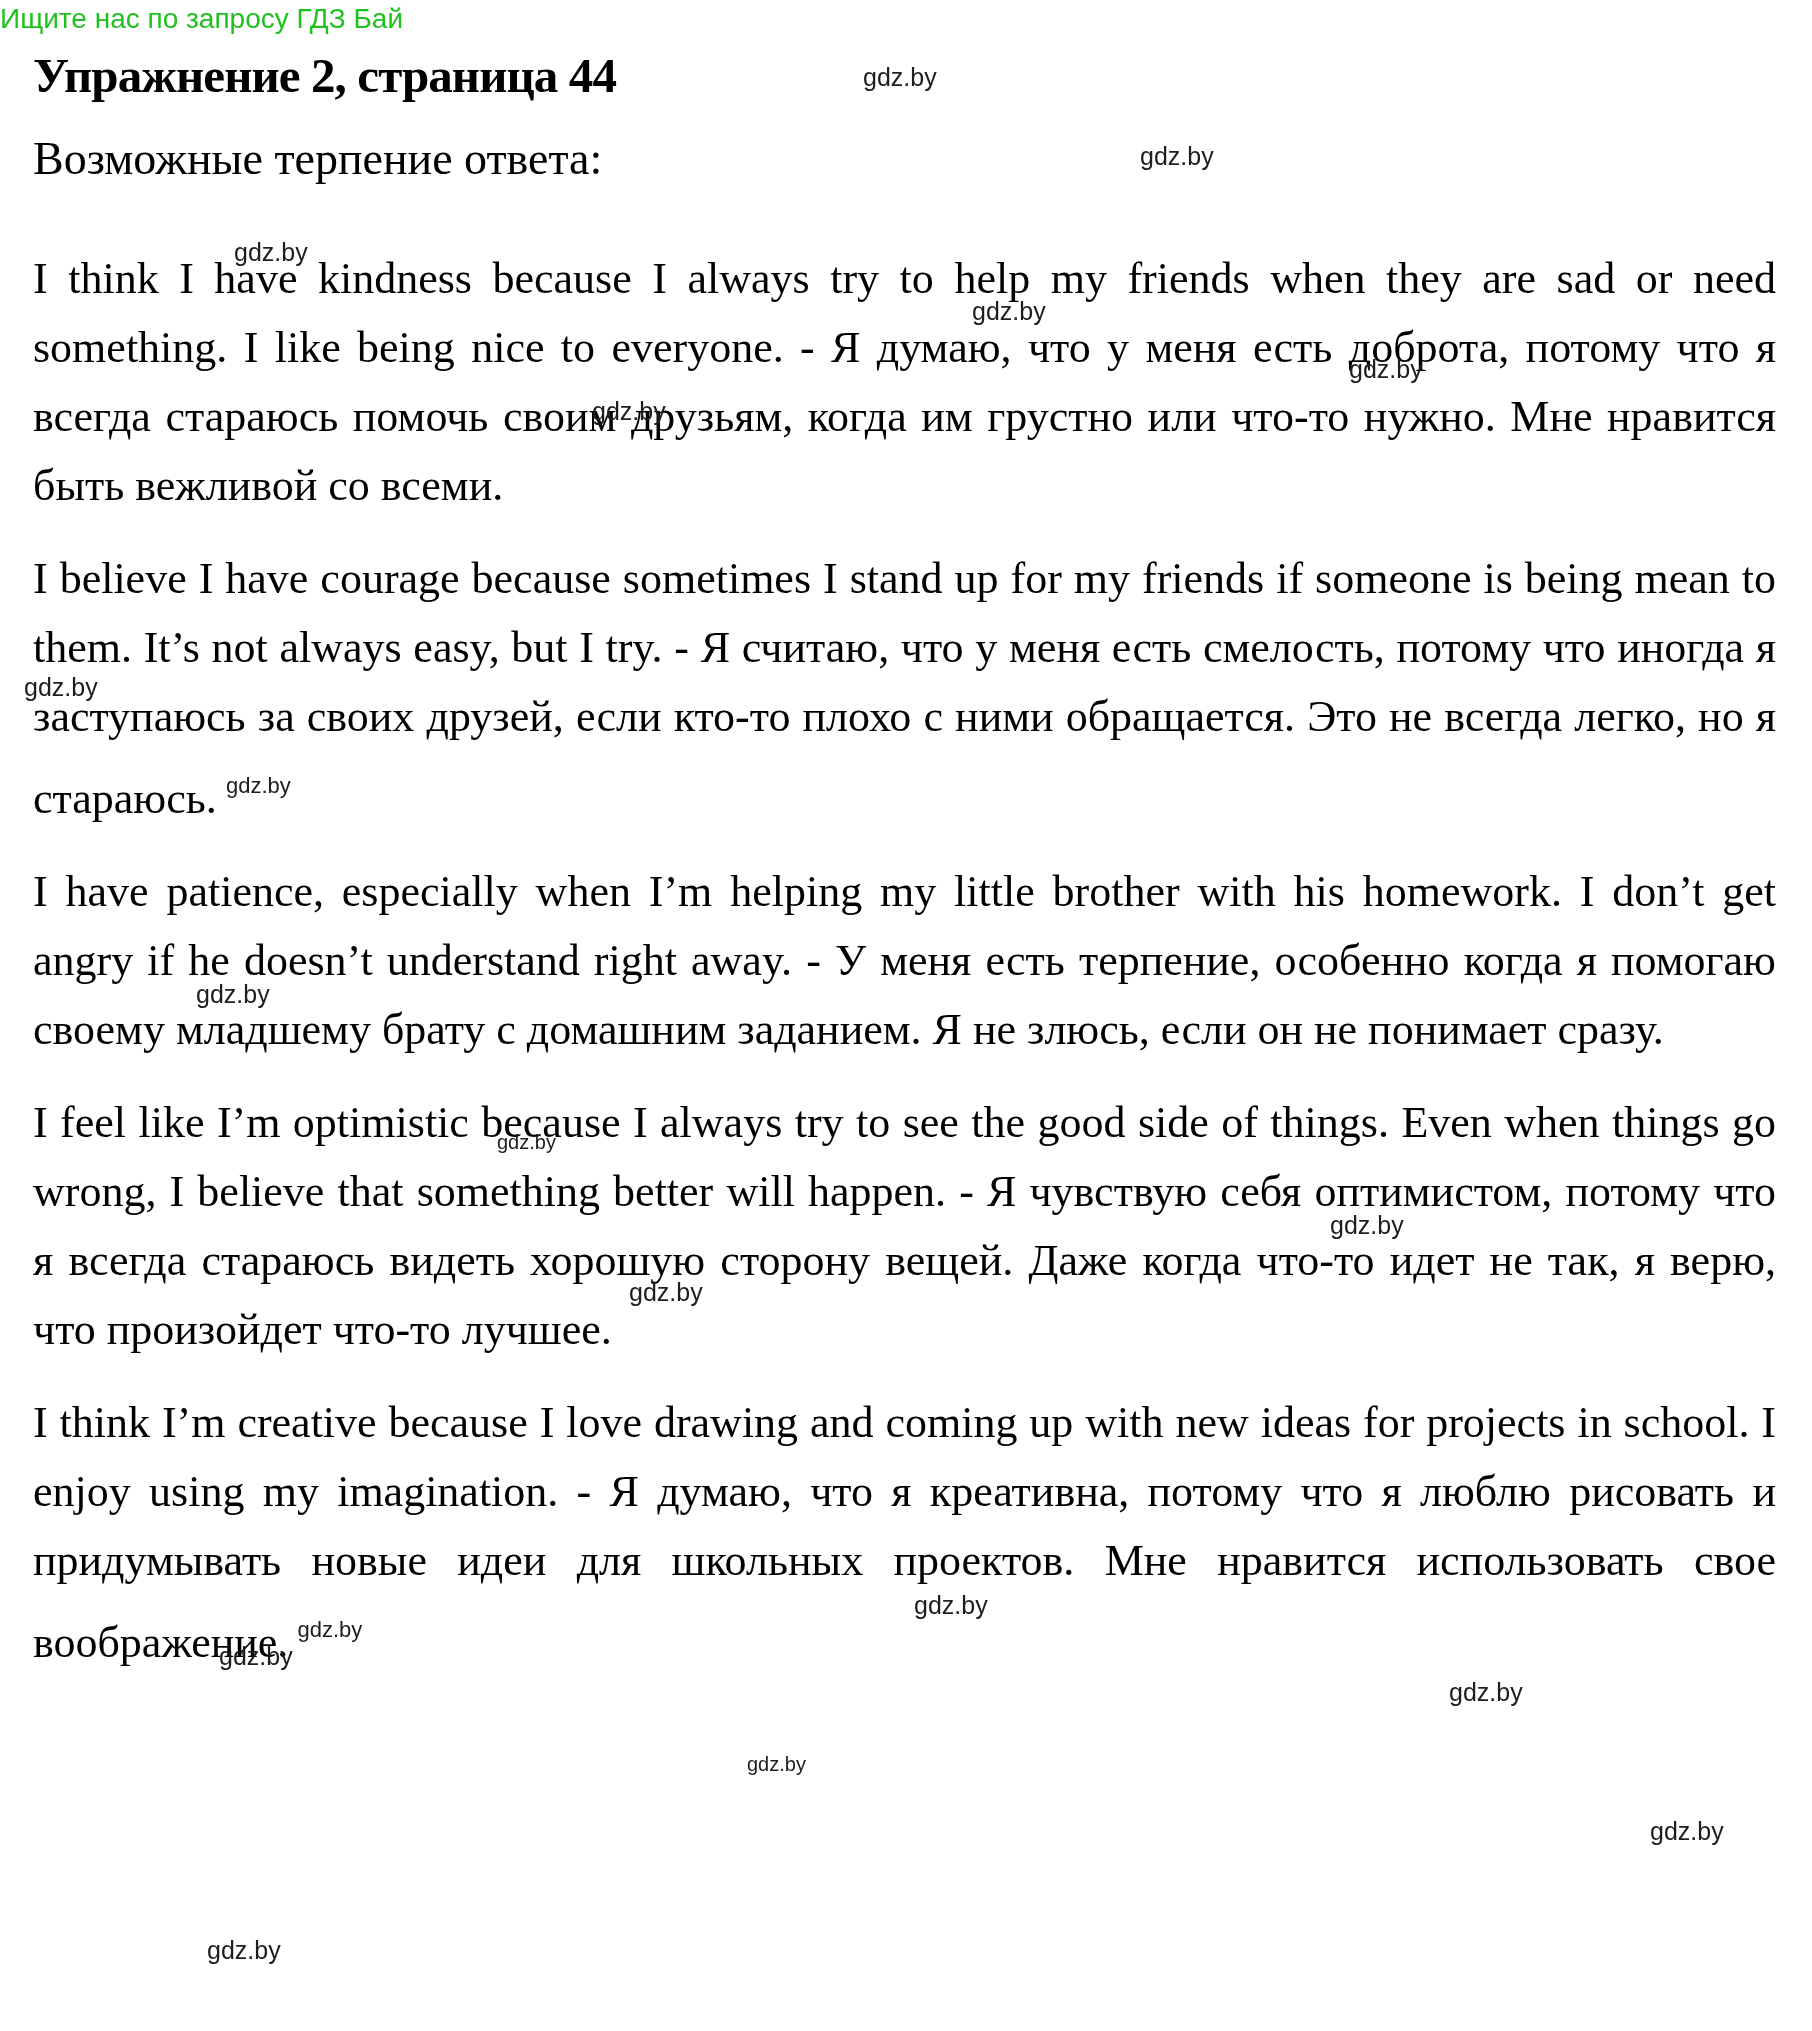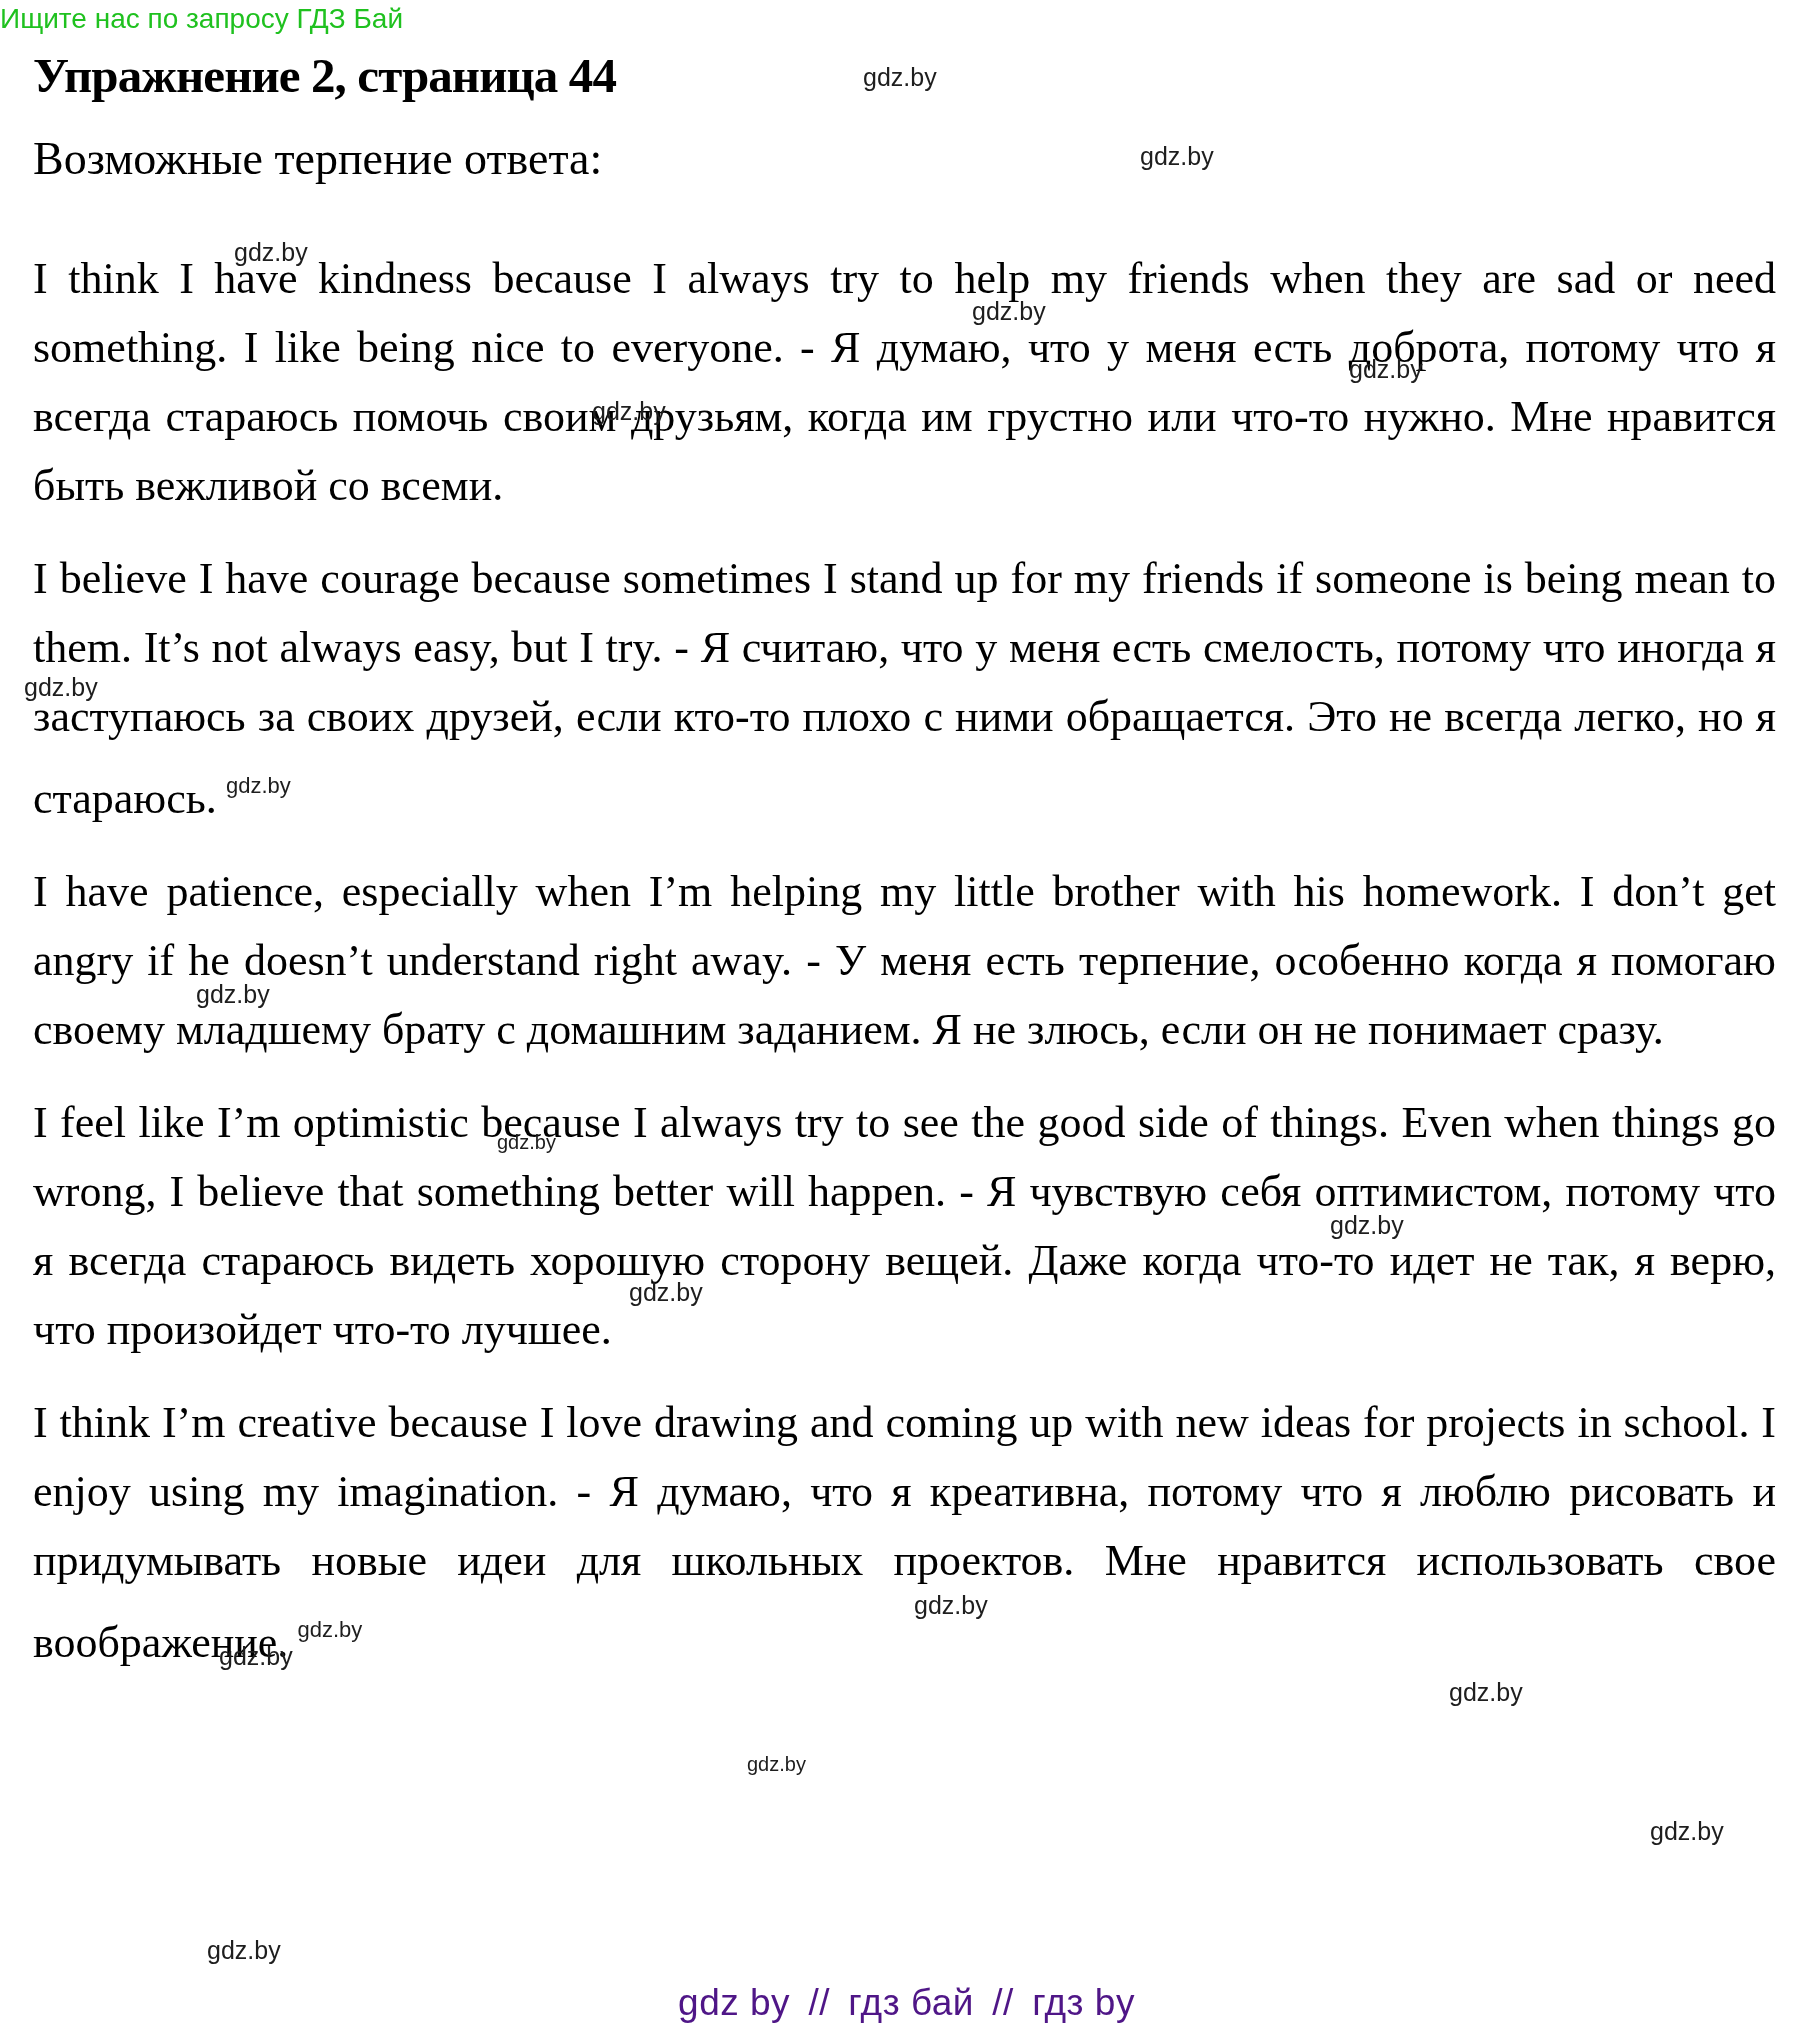--- a/index.html
+++ b/index.html
@@ -110,18 +110,15 @@
   <span class="wm wm-small" style="left:497px;top:1131px;">gdz.by</span>
   <span class="wm" style="left:1330px;top:1212px;">gdz.by</span>
   <span class="wm" style="left:629px;top:1279px;">gdz.by</span>
   <span class="wm" style="left:914px;top:1592px;">gdz.by</span>
   <span class="wm" style="left:219px;top:1643px;">gdz.by</span>
   <span class="wm" style="left:1449px;top:1679px;">gdz.by</span>
   <span class="wm wm-small" style="left:747px;top:1753px;">gdz.by</span>
   <span class="wm" style="left:1650px;top:1818px;">gdz.by</span>
   <span class="wm" style="left:207px;top:1937px;">gdz.by</span>
 
-  <div class="footer">
-    <span>gdz by</span><span class="sep">//</span><span>гдз бай</span><span class="sep">//</span><span>гдз by</span>
-  </div>
 
 </div>
 
 
 </body></html>

